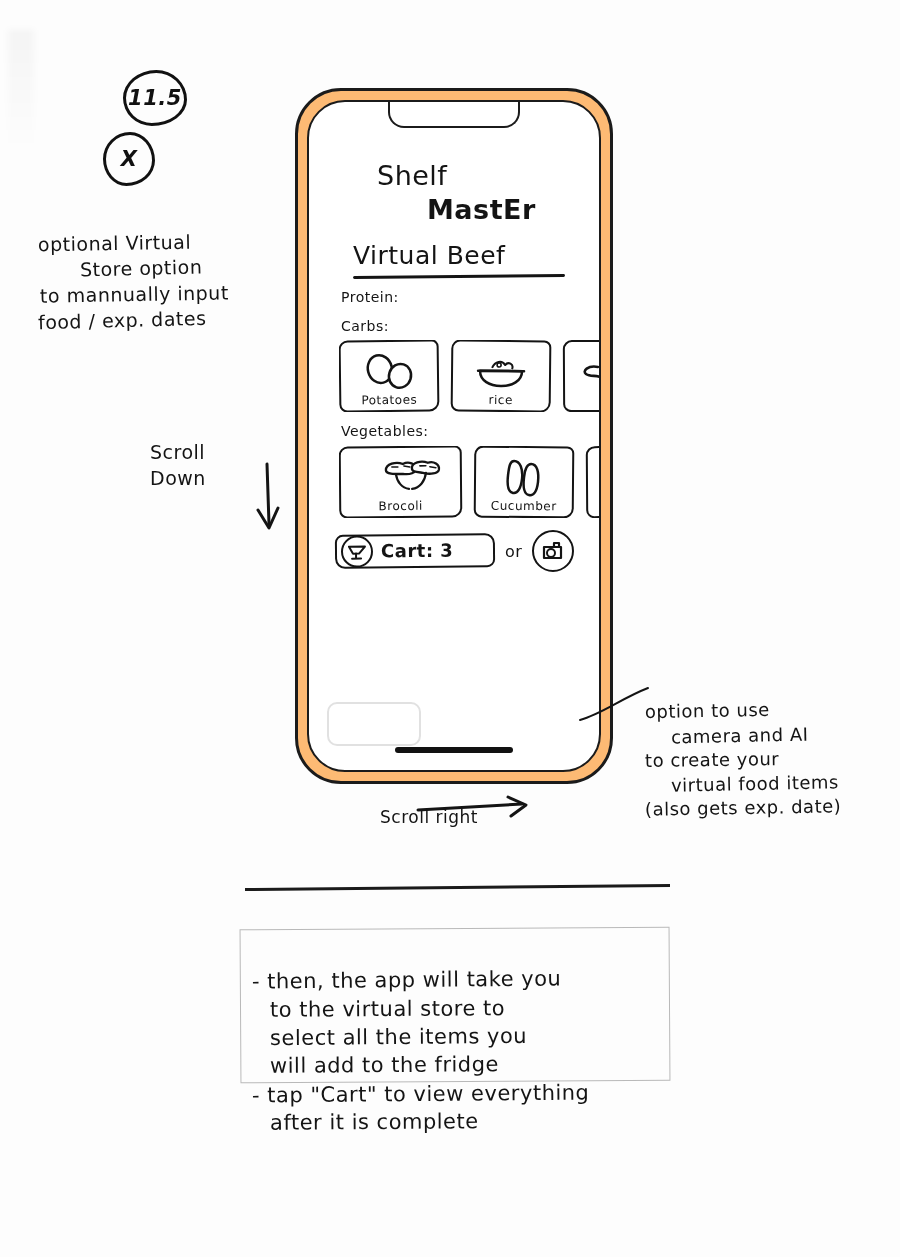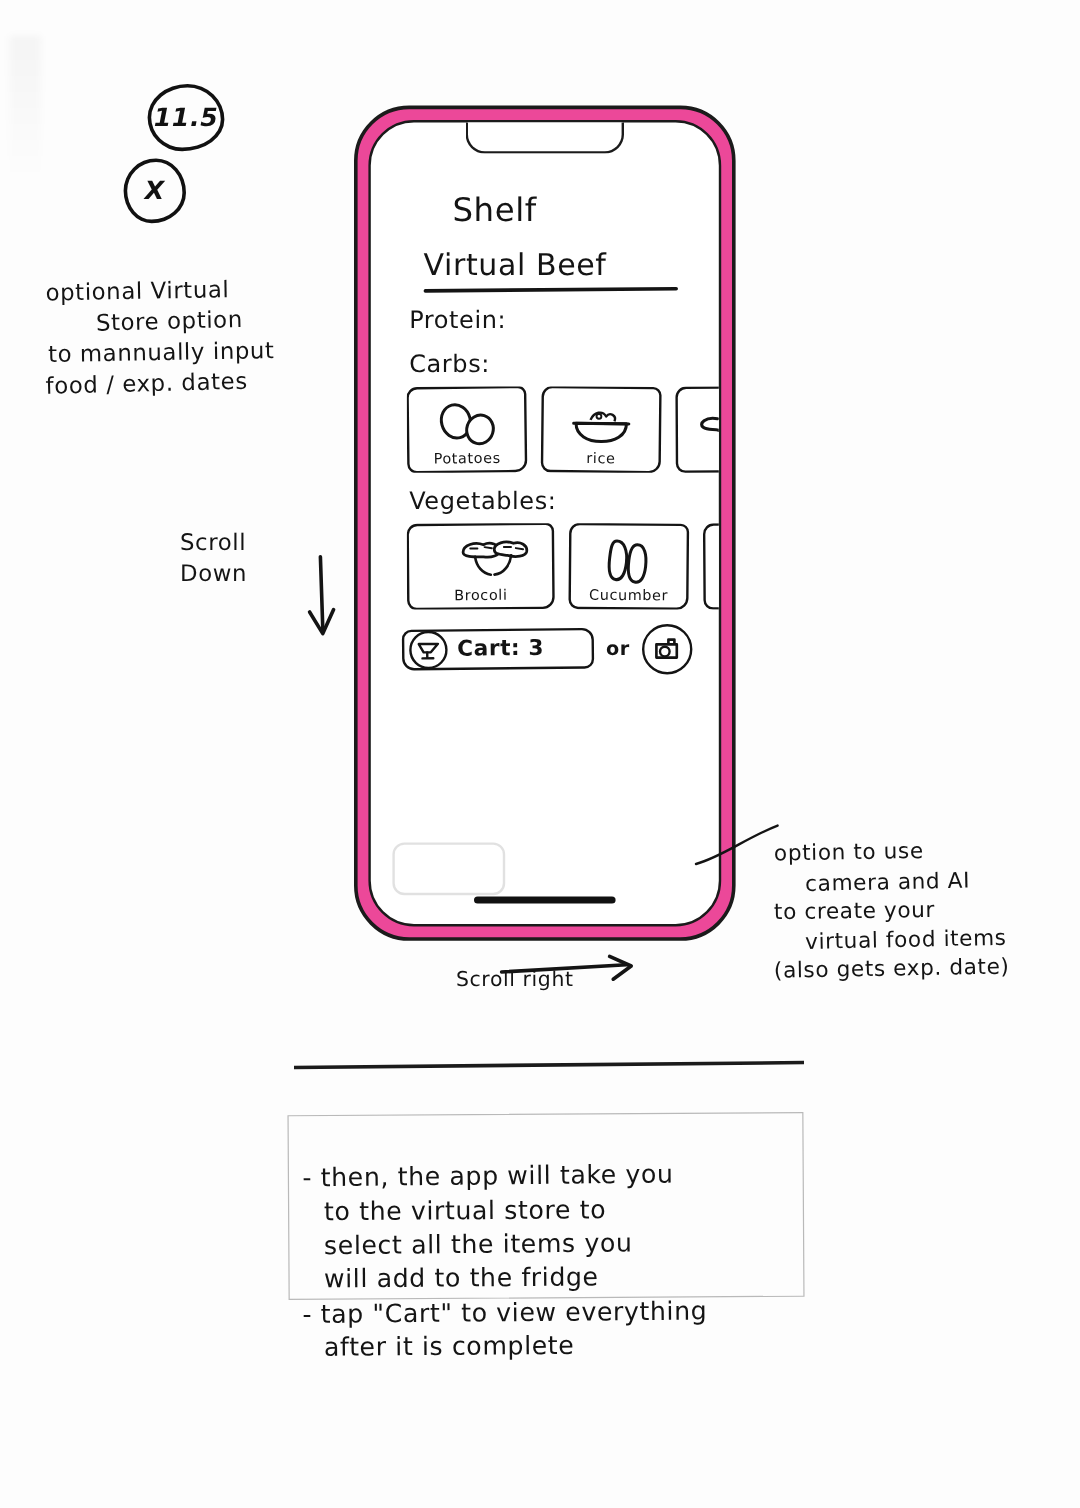--- a/index.html
+++ b/index.html
@@ -55,21 +55,21 @@
 
   
   #phone-outer {
     position: absolute;
     left: 295px;
     top: 88px;
     width: 312px;
     height: 690px;
     border: 3px solid #1b1b1b;
     border-radius: 46px;
-    background: #ec4899;
+    background: #fdba74;
   }
   #phone-inner {
     position: absolute;
     left: 9px;
     top: 9px;
     right: 9px;
     bottom: 9px;
     border: 2.5px solid #1b1b1b;
     border-radius: 38px;
     background: #ffffff;
@@ -129,21 +129,21 @@
     height: 3px;
     background: #141414;
     border-radius: 2px;
     margin-top: 2px;
     width: 212px;
     transform: rotate(-0.5deg);
   }
 
   .section { margin-top: 10px; }
   .section-label {
-    font-size: 20px;
+    font-size: 14px;
     margin-left: 32px;
     font-weight: 500;
   }
   .card-row {
     display: flex;
     gap: 12px;
     margin: 5px 0 0 30px;
     width: 300px;
     overflow: hidden;
   }
@@ -200,21 +200,21 @@
     justify-content: center;
     flex: 0 0 auto;
   }
   #cart-text {
     font-size: 18px;
     font-weight: 600;
   }
   #or-text {
     font-size: 16px;
     margin: 0 10px;
-    font-weight: 700;
+    font-weight: 400;
   }
   #camera-btn {
     width: 38px; height: 38px;
     border: 2.5px solid #141414;
     border-radius: 50%;
     display: flex;
     align-items: center;
     justify-content: center;
   }
 
@@ -317,20 +317,21 @@
     <path d="M8,48 L19,66 L28,46" stroke="#141414" stroke-width="3" fill="none" stroke-linecap="round" stroke-linejoin="round"></path>
   </svg>
 
   <div id="phone-outer">
     <div id="phone-inner">
       <div id="notch"></div>
 
       <div id="screen">
 
         <div id="app-title-1" class="hand">Shelf</div>
+        <div id="app-title-2" class="hand">MastEr</div>
 
         <div id="page-title-wrap">
           <div id="page-title" class="hand">Virtual Beef</div>
           <div id="page-title-rule"></div>
         </div>
 
         <div class="section">
           <div class="section-label hand">Protein:</div>
         </div>
 

